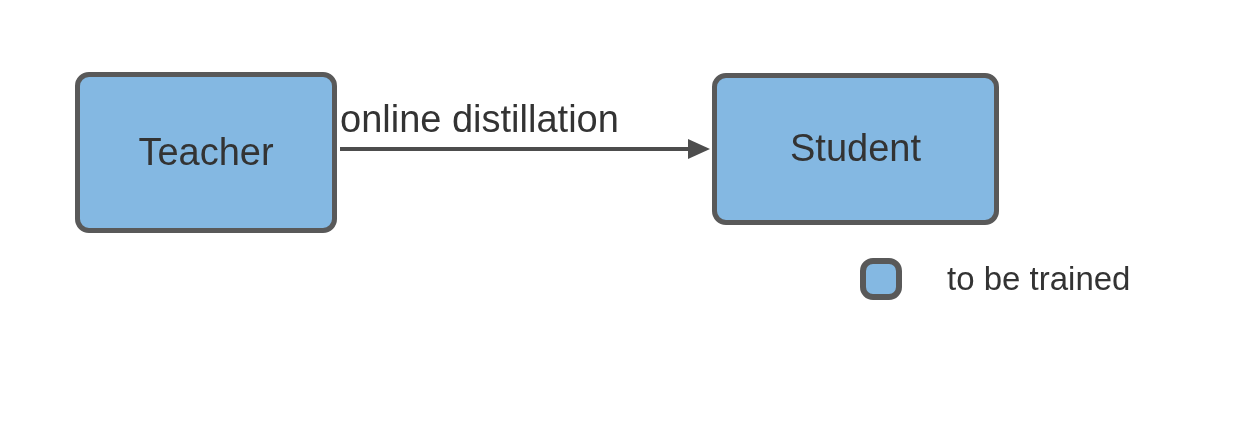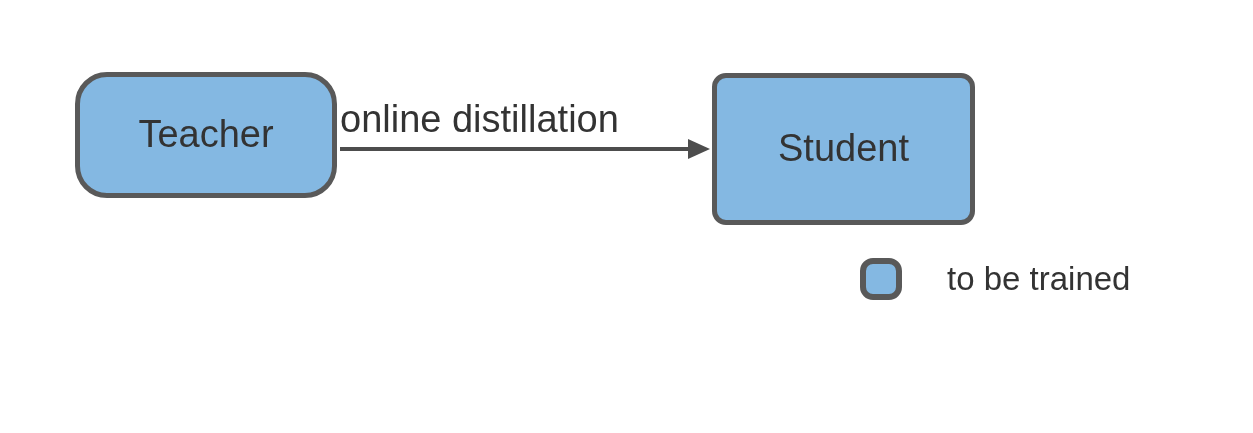--- a/index.html
+++ b/index.html
@@ -29,22 +29,22 @@
     display: flex;
     align-items: center;
     justify-content: center;
   }
   .node .node-label {
     font-size: 38px;
     line-height: 1.1;
     color: var(--text);
     white-space: nowrap;
   }
-  .node.teacher { left: 75px;  top: 72px; width: 262px; height: 126px; border-radius: 32px; }
-  .node.student { left: 712px; top: 73px; width: 263px; height: 152px; }
+  .node.teacher { left: 75px;  top: 72px; width: 262px; height: 161px; }
+  .node.student { left: 712px; top: 73px; width: 287px; height: 152px; }
 
   .edge-label {
     position: absolute;
     left: 340px;
     top: 98px;
     width: 352px;
     text-align: left;
     font-size: 38px;
     line-height: 42px;
     color: var(--text);

